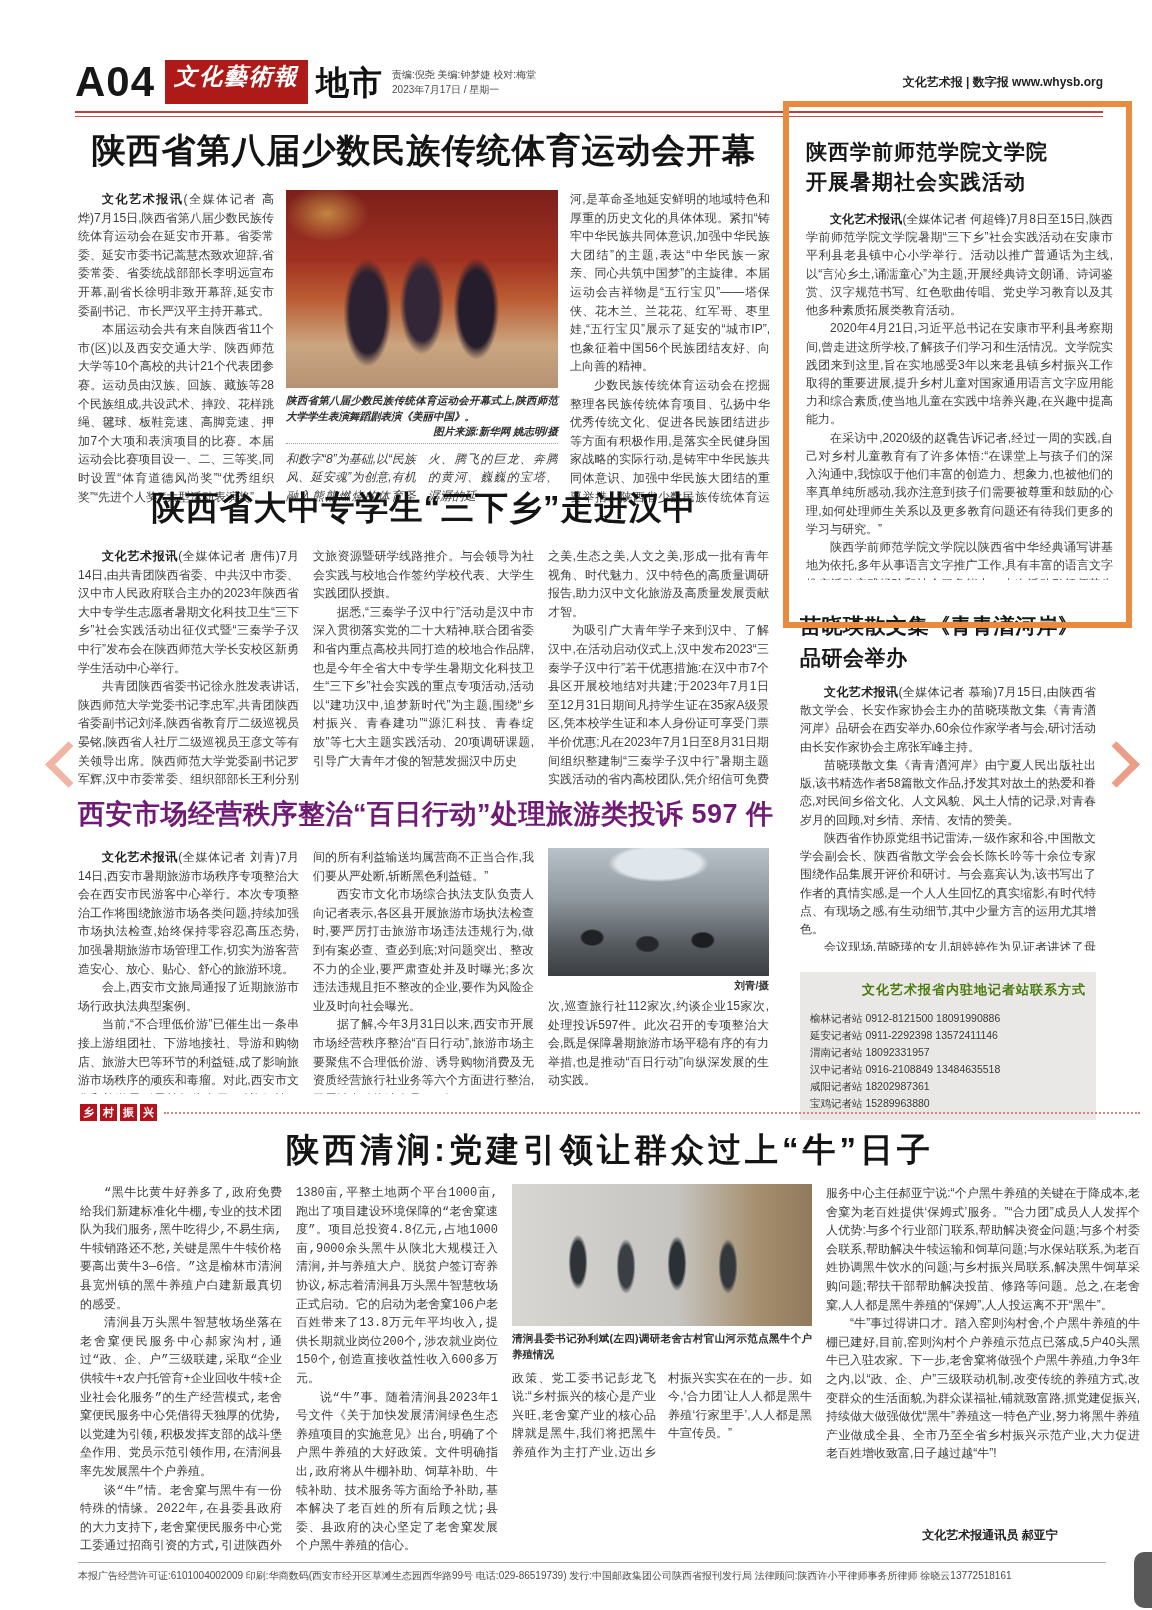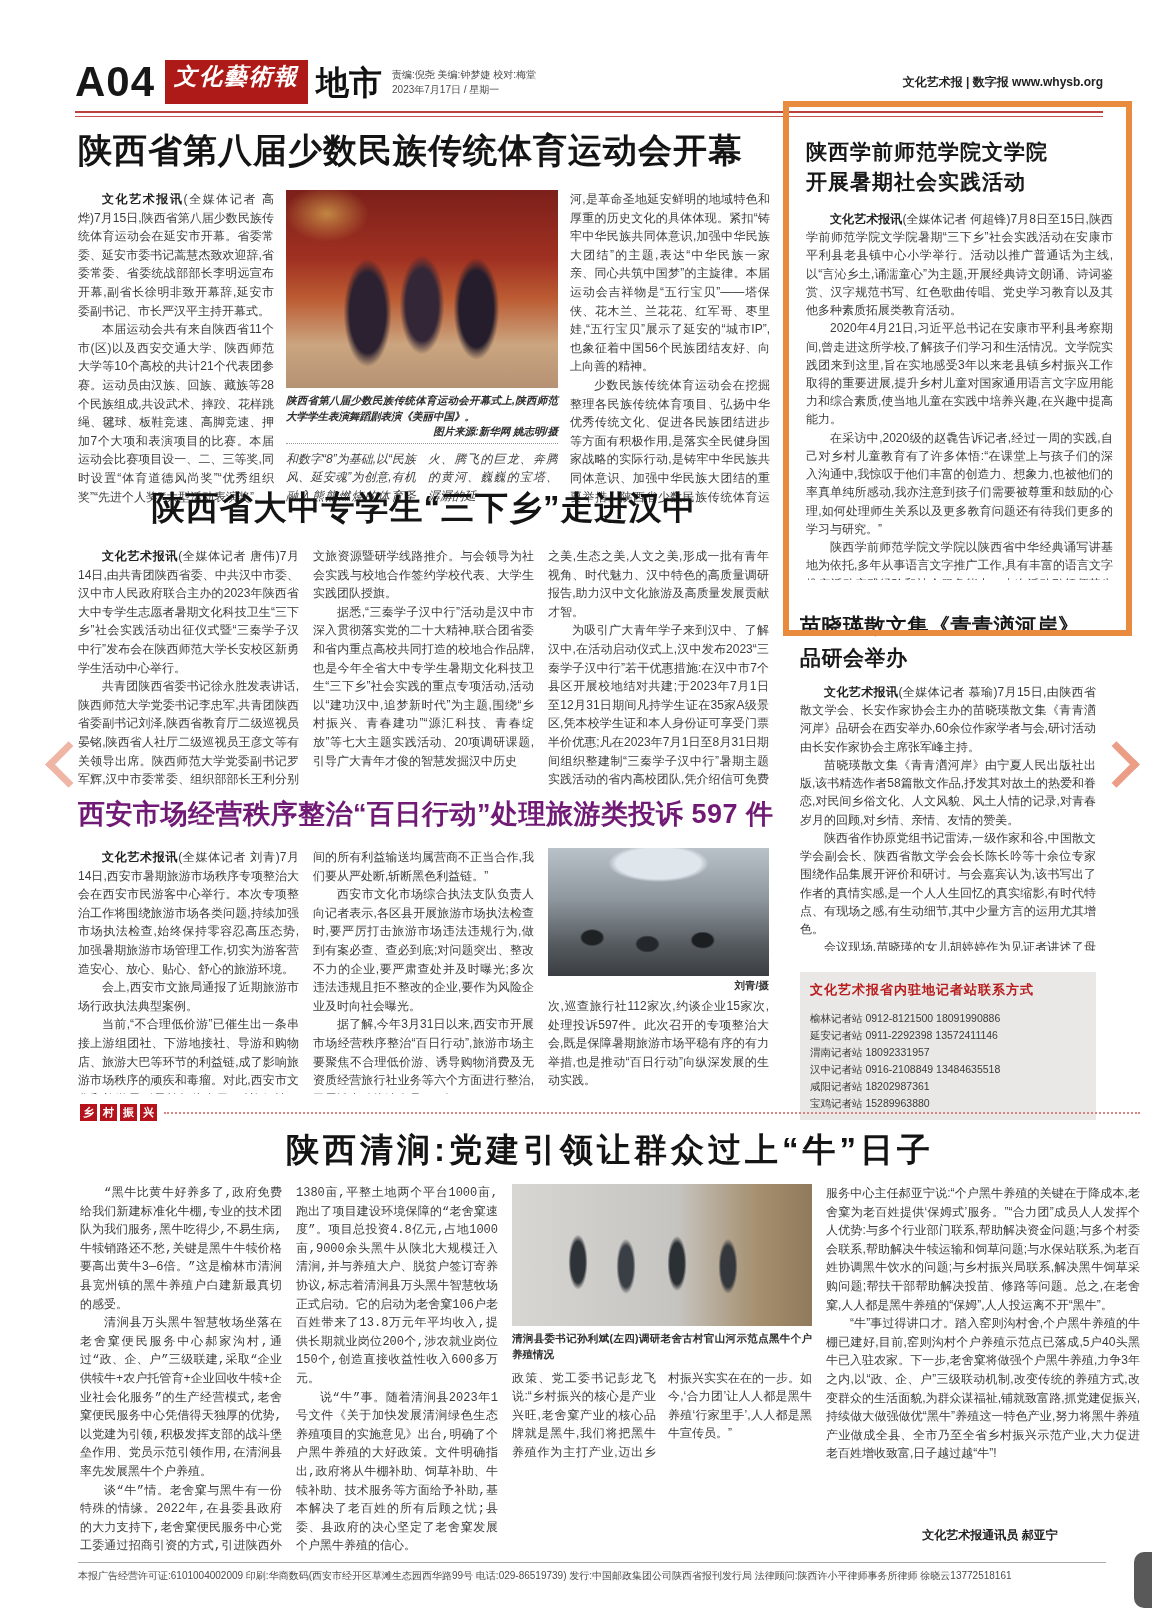--- a/index.html
+++ b/index.html
@@ -23,55 +23,55 @@
   
   .bodycol{font-size:12px;line-height:1.55;text-align:justify;color:#3d3d3d;overflow:hidden;}
   .bodycol p{margin:0;text-indent:2em;}
   .cont p:first-child{text-indent:0;}
   .lead-label{font-weight:700;color:#222;}
   .caption{font-size:10.5px;line-height:1.5;color:#2f2f2f;font-weight:600;text-align:justify;margin-top:5px;}
   .caption-credit{font-size:10.5px;color:#2f2f2f;font-weight:600;text-align:right;border-bottom:1px dotted #9a9a9a;padding-bottom:4px;margin-bottom:6px;}
 
   
   .art1{position:absolute;left:78px;top:128px;width:692px;}
-  .art1-title{font-size:34px;font-weight:900;color:#141414;letter-spacing:1px;white-space:nowrap;}
+  .art1-title{font-size:34px;font-weight:900;color:#141414;text-align:center;letter-spacing:1px;white-space:nowrap;}
   .art1-body{display:flex;gap:12px;margin-top:16px;height:316px;}
   .art1-c1{width:196px;height:316px;}
   .art1-mid{width:272px;font-style:italic;}
   .art1-c4{width:200px;height:316px;}
   .photo1{width:272px;height:198px;
     background:
       radial-gradient(60px 40px at 15% 12%, rgba(242,212,96,.55), transparent 70%),
       radial-gradient(40px 90px at 30% 62%, #2c2130 45%, transparent 60%),
       radial-gradient(36px 80px at 50% 58%, #332637 45%, transparent 62%),
       radial-gradient(38px 85px at 70% 60%, #251d2c 45%, transparent 60%),
       linear-gradient(180deg,#7c1f1a 0%,#a03122 35%,#bc5c33 55%,#caa57f 78%,#b69274 100%);}
   .art1-midtext{margin-top:4px;column-count:2;column-gap:12px;height:88px;}
 
   
-  .hl-box{position:absolute;left:783px;top:101px;width:307px;height:477px;border:6px solid #e98b3e;z-index:6;background:transparent;padding:30px 13px 16px 17px;box-sizing:content-box;}
+  .hl-box{position:absolute;left:783px;top:101px;width:307px;height:477px;border:6px solid #e98b3e;z-index:6;background:transparent;padding:30px 13px 8px 17px;box-sizing:content-box;}
   .hl-title{font-size:21px;font-weight:900;color:#181818;line-height:1.45;letter-spacing:1px;}
   .hl-body{margin-top:12px;font-size:12px;line-height:1.52;text-align:justify;color:#3d3d3d;height:370px;overflow:hidden;}
   .hl-body p{margin:0;text-indent:2em;}
 
   
   .art2{position:absolute;left:78px;top:486px;width:692px;}
   .art2-title{font-size:33px;font-weight:900;color:#141414;text-align:center;letter-spacing:1px;white-space:nowrap;}
   .art2-body{display:flex;gap:14px;margin-top:16px;height:238px;}
   .art2-body .bodycol{width:221px;height:238px;}
 
   
   .miao{position:absolute;left:800px;top:610px;width:296px;}
   .miao-title{font-size:21px;font-weight:900;color:#181818;line-height:1.5;letter-spacing:.5px;}
   .miao-body{margin-top:10px;font-size:12px;line-height:1.52;text-align:justify;height:268px;overflow:hidden;}
   .miao-body p{margin:0;text-indent:2em;}
 
   
   .contact{position:absolute;left:800px;top:972px;width:296px;background:#e9e8e7;padding:9px 10px 8px;box-sizing:border-box;}
-  .contact-title{font-size:13px;font-weight:900;color:#b91c1c;text-align:left;letter-spacing:1px;}
+  .contact-title{font-size:13px;font-weight:900;color:#4d7c0f;text-align:right;letter-spacing:1px;}
   .contact-rows{margin-top:11px;font-size:10.5px;line-height:1.62;color:#3a3a3a;}
   .contact-rows p{margin:0;text-indent:0;}
 
   
   .art5{position:absolute;left:78px;top:796px;width:692px;}
   .art5-title{font-size:27px;font-weight:900;color:#701a75;text-align:center;letter-spacing:.5px;white-space:nowrap;}
   .art5-body{display:flex;gap:14px;margin-top:16px;height:246px;}
   .art5-body .bodycol{width:221px;height:246px;}
   .photo2{width:221px;height:128px;
     background:

